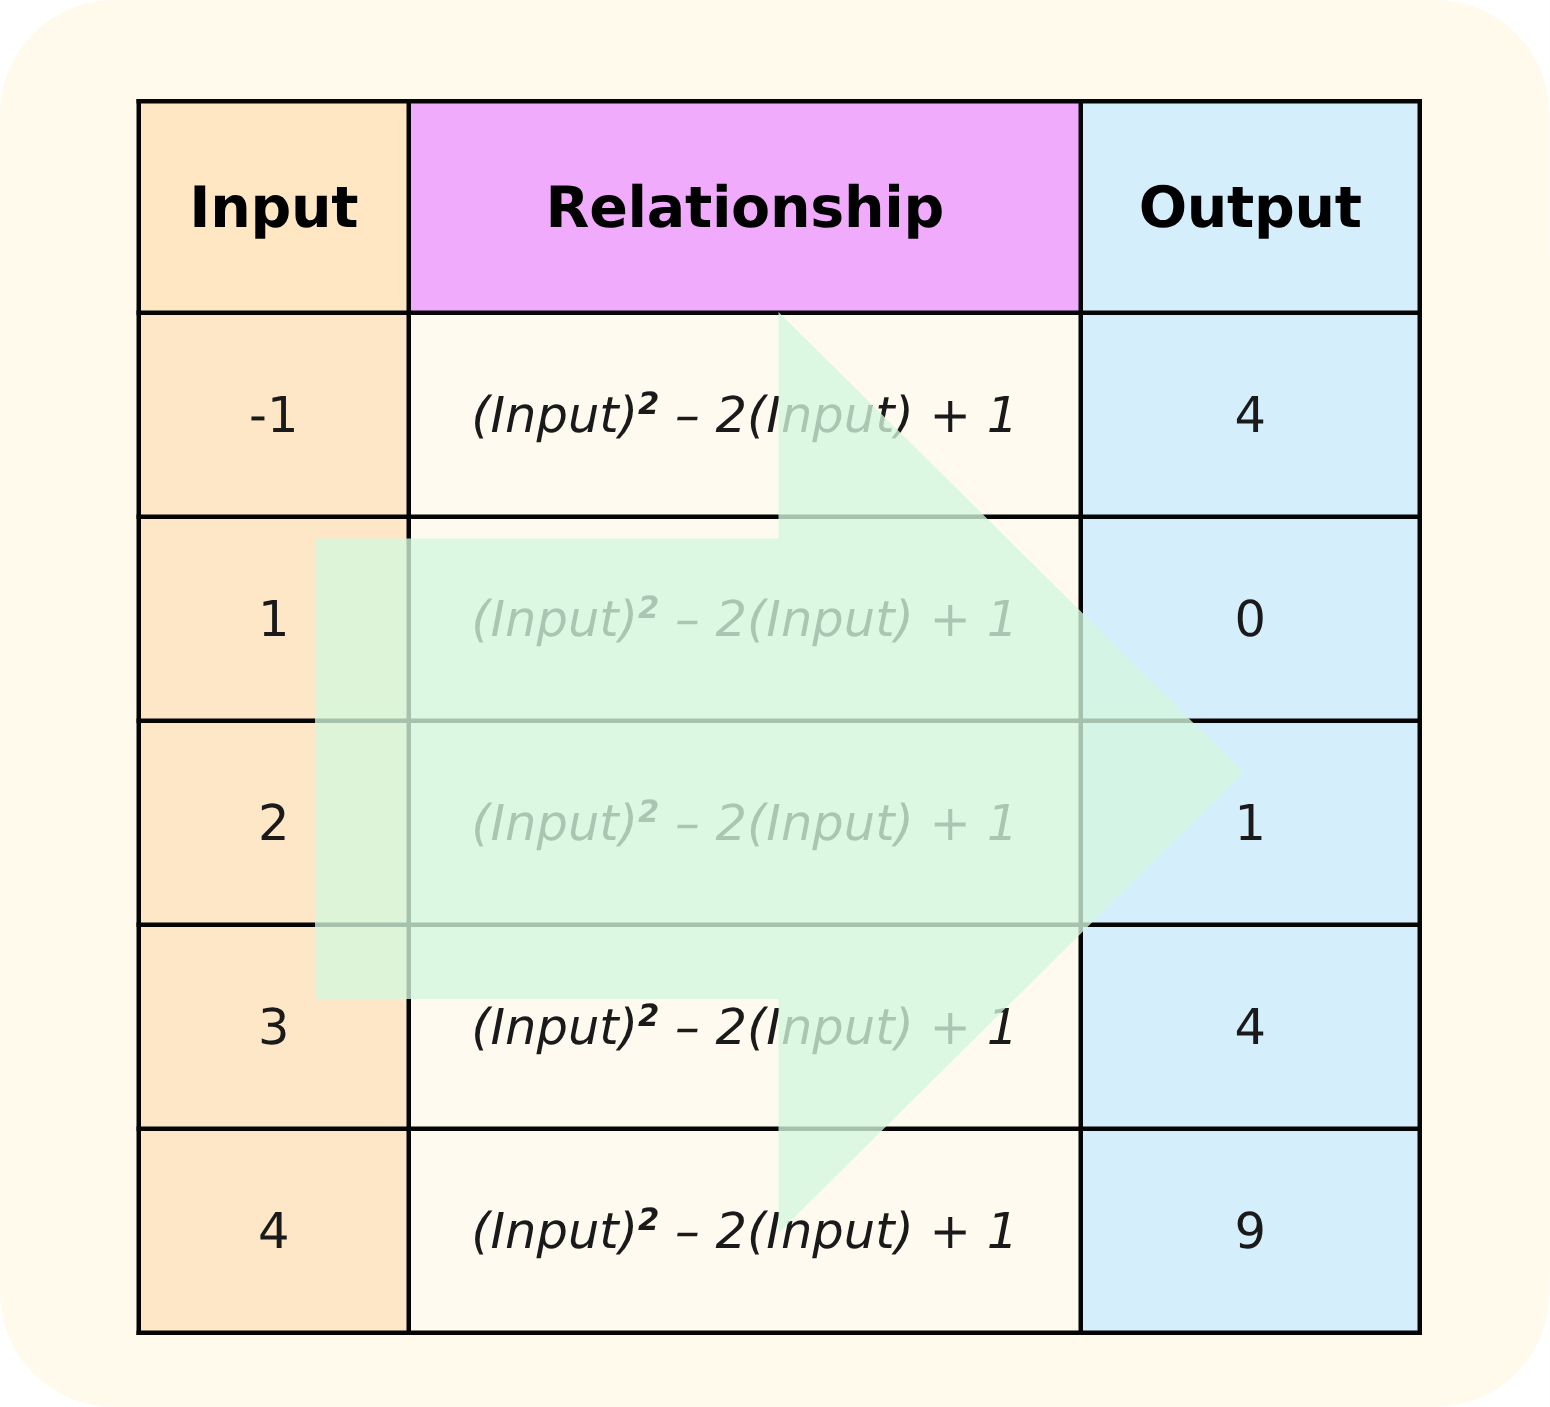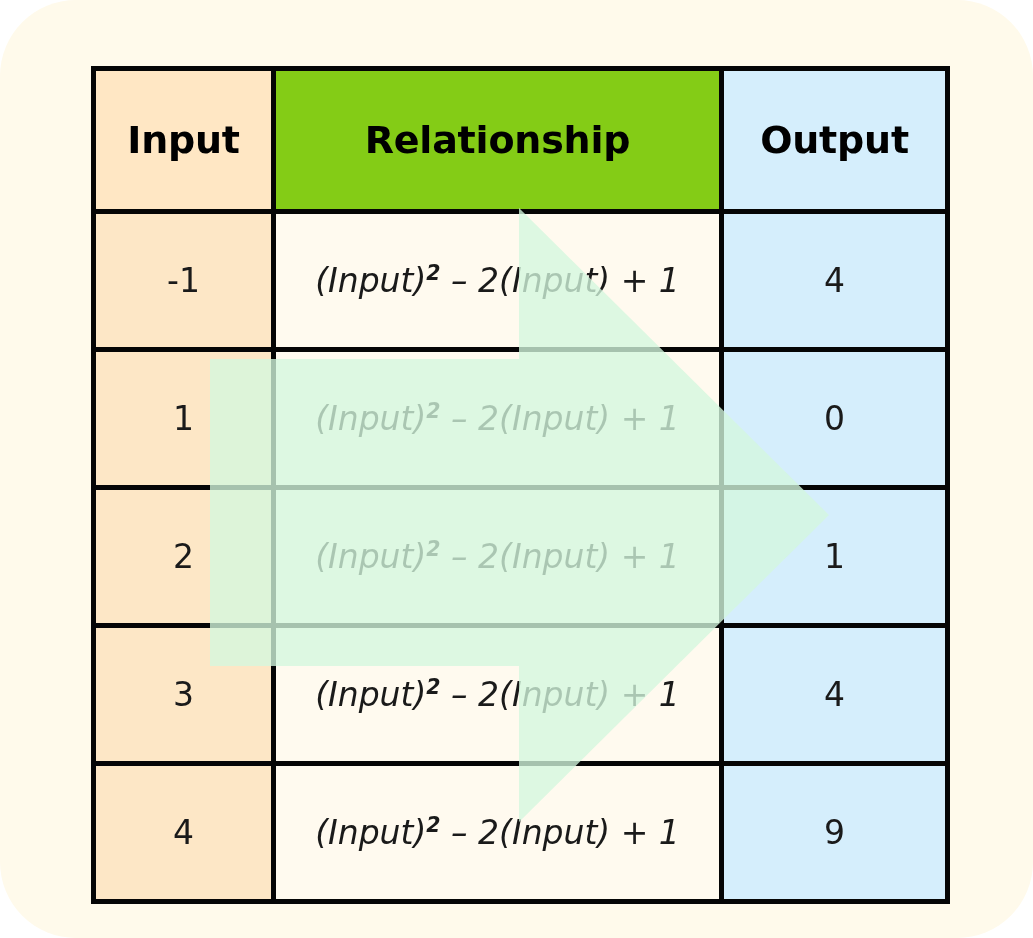--- a/index.html
+++ b/index.html
@@ -34,21 +34,21 @@
 
   table.io-table {
     border-collapse: collapse;
     table-layout: fixed;
     width: 854px;
     height: 804px;
     background: transparent;
   }
 
   table.io-table td, table.io-table th {
-    border: 5px solid #a21caf;
+    border: 3px solid #a21caf;
     padding: 0;
     margin: 0;
     text-align: center;
     vertical-align: middle;
     font-weight: normal;
   }
 
   col.c-input   { width: 180px; }
   col.c-rel     { width: 448px; }
   col.c-output  { width: 226px; }
@@ -105,21 +105,21 @@
   <div id="table-wrap">
     <table class="io-table">
       <colgroup>
         <col class="c-input">
         <col class="c-rel">
         <col class="c-output">
       </colgroup>
       <thead>
         <tr class="header-row">
           <th class="h-input" style="background: rgb(255, 231, 196); border-color: rgb(5, 5, 5);">Input</th>
-          <th class="h-rel" style="background: #84cc16; border-color: rgb(5, 5, 5);">Relationship</th>
+          <th class="h-rel" style="background: #f0abfc; border-color: rgb(5, 5, 5);">Relationship</th>
           <th class="h-output" style="background: rgb(213, 238, 252); border-color: rgb(5, 5, 5); text-align: center;">Output</th>
         </tr>
       </thead>
       <tbody>
         <tr class="data-row">
           <td class="cell-input" style="background: rgb(253, 231, 198); border-color: rgb(5, 5, 5);">-1</td>
           <td class="cell-rel" style="background: rgb(255, 250, 239); border-color: rgb(5, 5, 5);"><span>(Input)</span><span class="sup">2</span><span> – 2(Input) + 1</span></td>
           <td class="cell-output" style="background: rgb(213, 238, 252); border-color: rgb(5, 5, 5);">4</td>
         </tr>
         <tr class="data-row">

